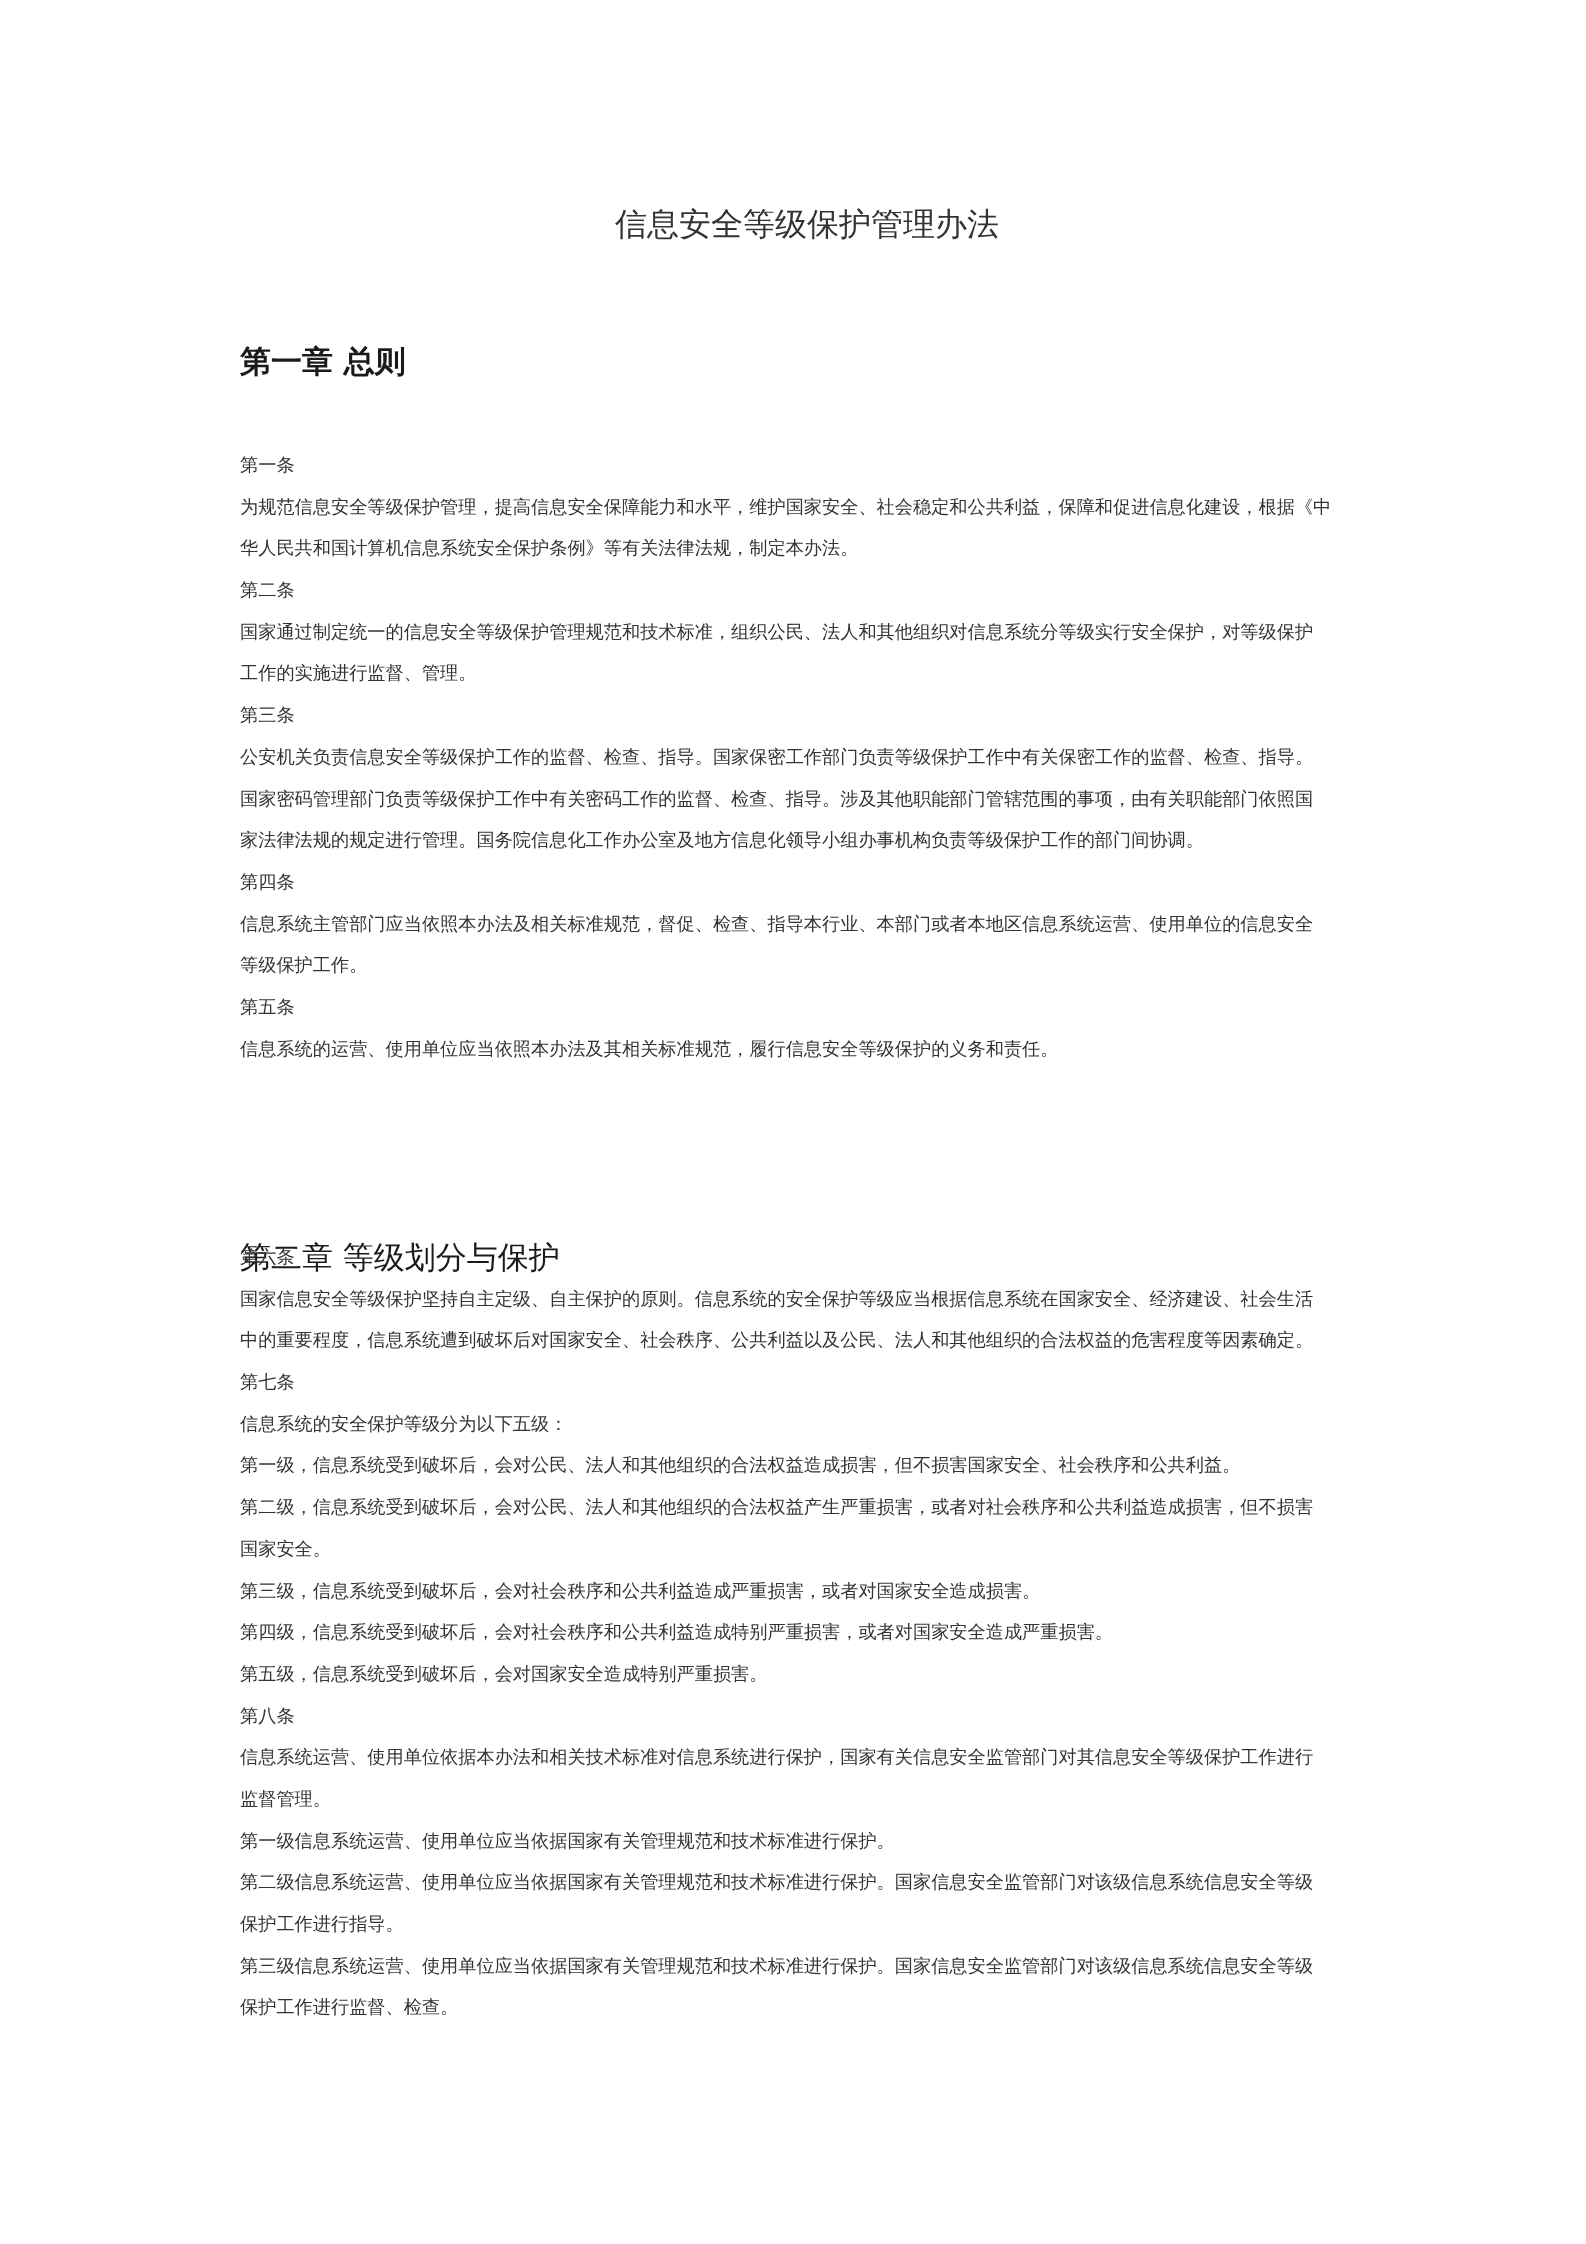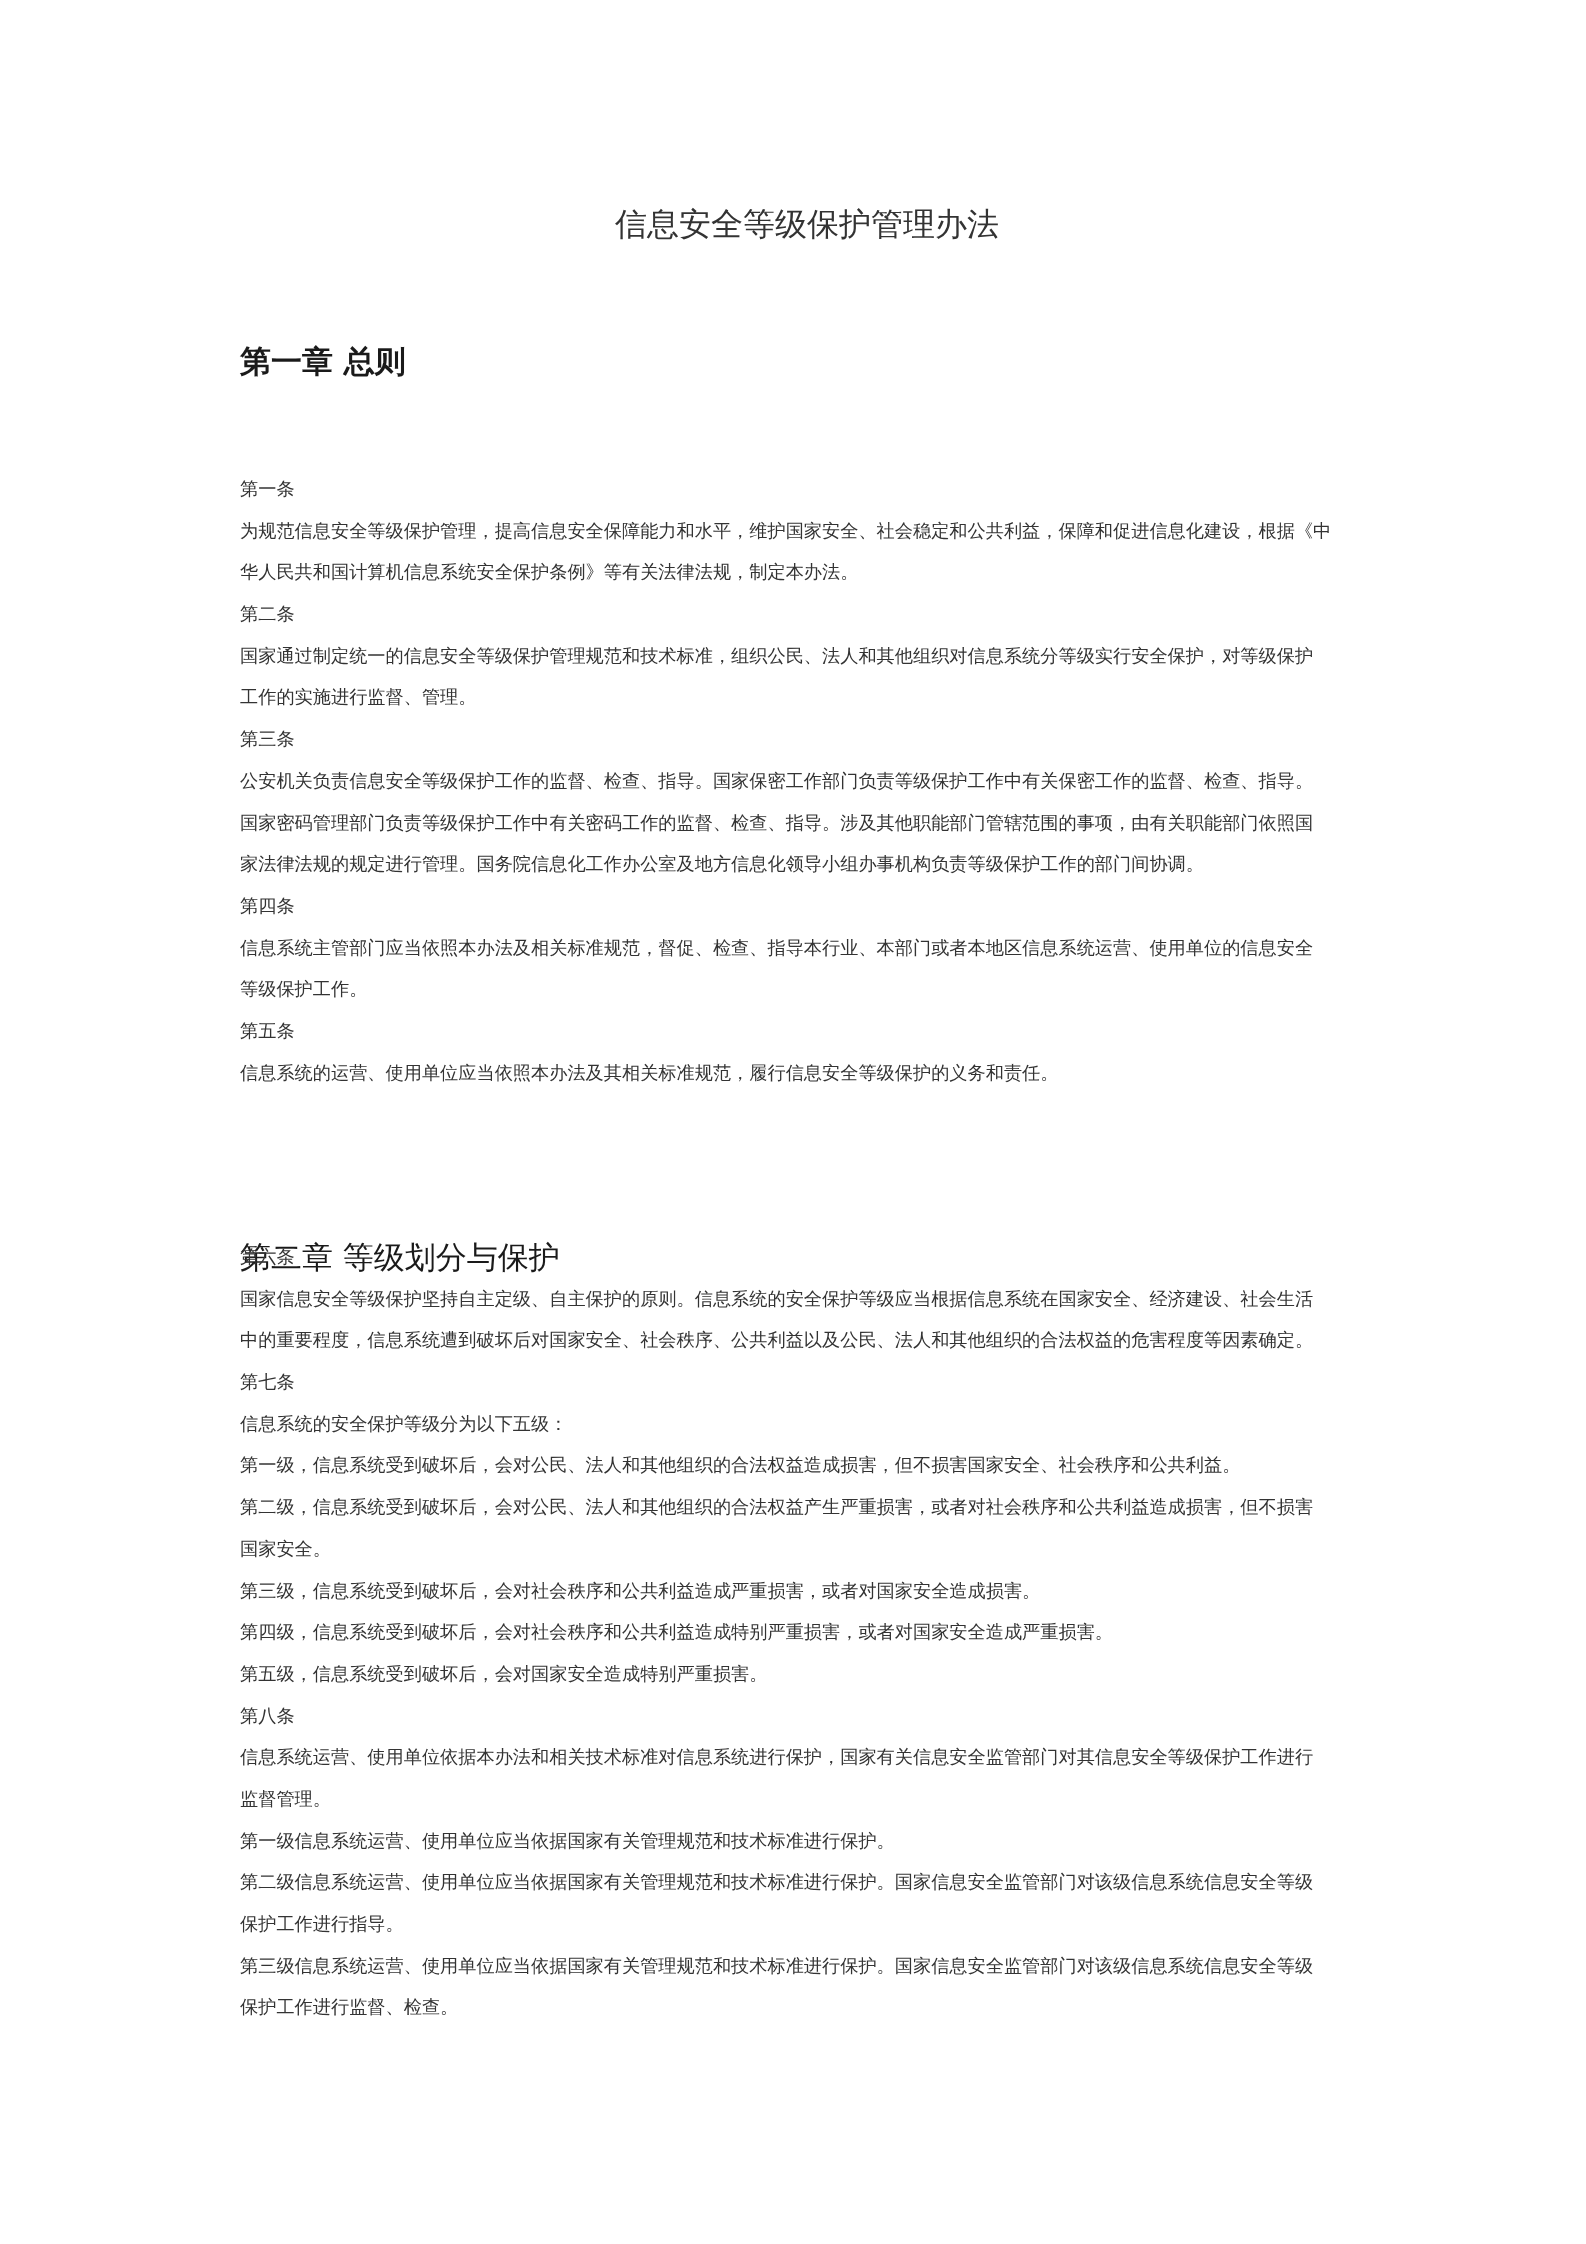--- a/index.html
+++ b/index.html
@@ -16,21 +16,21 @@
   .article-label { font-size: 18.2px; line-height: 41.7px; height: 41.7px; color: #333333; margin: 0; white-space: nowrap; }
 </style>
 </head>
 <body>
 
 <div class="page">
   <h1 class="doc-title">信息安全等级保护管理办法</h1>
 
   <h2 class="chapter" style="top:341px;font-weight:bold;">第一章 总则</h2>
 
-  <div class="block" style="top:468px;">
+  <div class="block" style="top:444px;">
     <p class="line article-label">第一条</p>
     <p class="line">为规范信息安全等级保护管理，提高信息安全保障能力和水平，维护国家安全、社会稳定和公共利益，保障和促进信息化建设，根据《中</p>
     <p class="line">华人民共和国计算机信息系统安全保护条例》等有关法律法规，制定本办法。</p>
     <p class="line article-label">第二条</p>
     <p class="line">国家通过制定统一的信息安全等级保护管理规范和技术标准，组织公民、法人和其他组织对信息系统分等级实行安全保护，对等级保护</p>
     <p class="line">工作的实施进行监督、管理。</p>
     <p class="line article-label">第三条</p>
     <p class="line">公安机关负责信息安全等级保护工作的监督、检查、指导。国家保密工作部门负责等级保护工作中有关保密工作的监督、检查、指导。</p>
     <p class="line">国家密码管理部门负责等级保护工作中有关密码工作的监督、检查、指导。涉及其他职能部门管辖范围的事项，由有关职能部门依照国</p>
     <p class="line">家法律法规的规定进行管理。国务院信息化工作办公室及地方信息化领导小组办事机构负责等级保护工作的部门间协调。</p>

